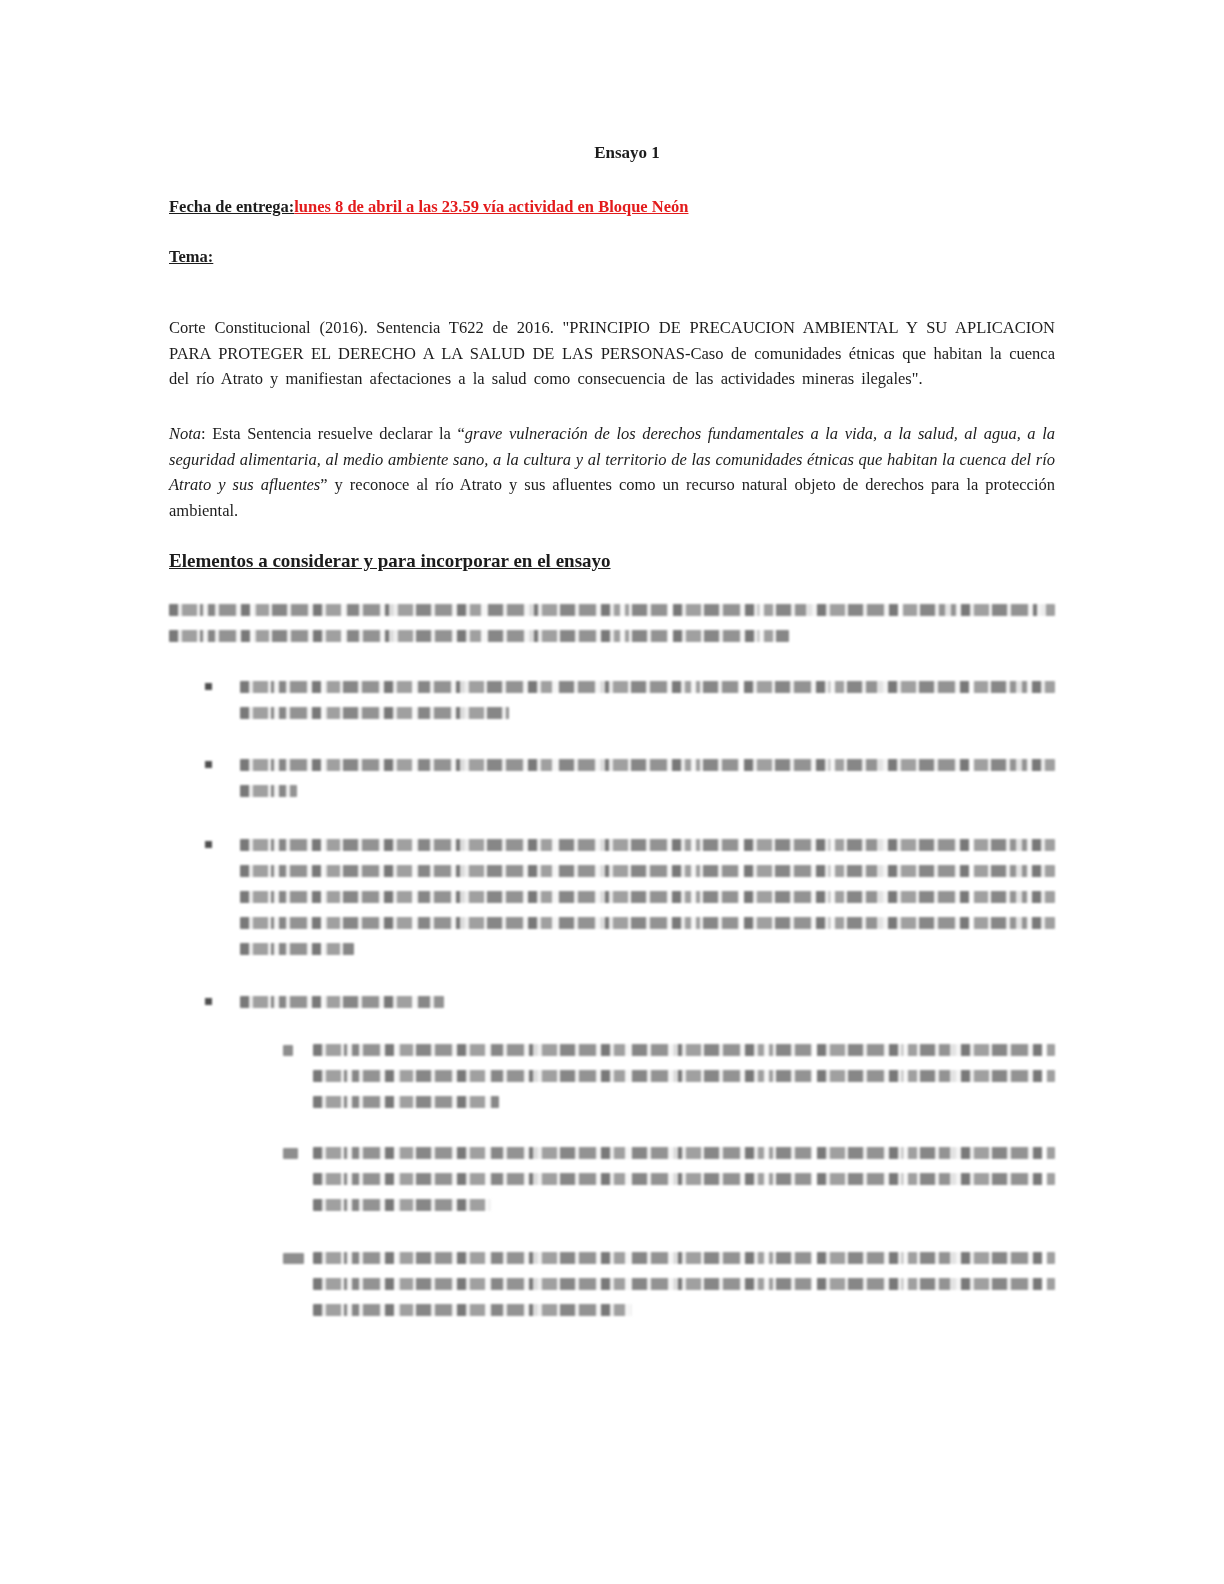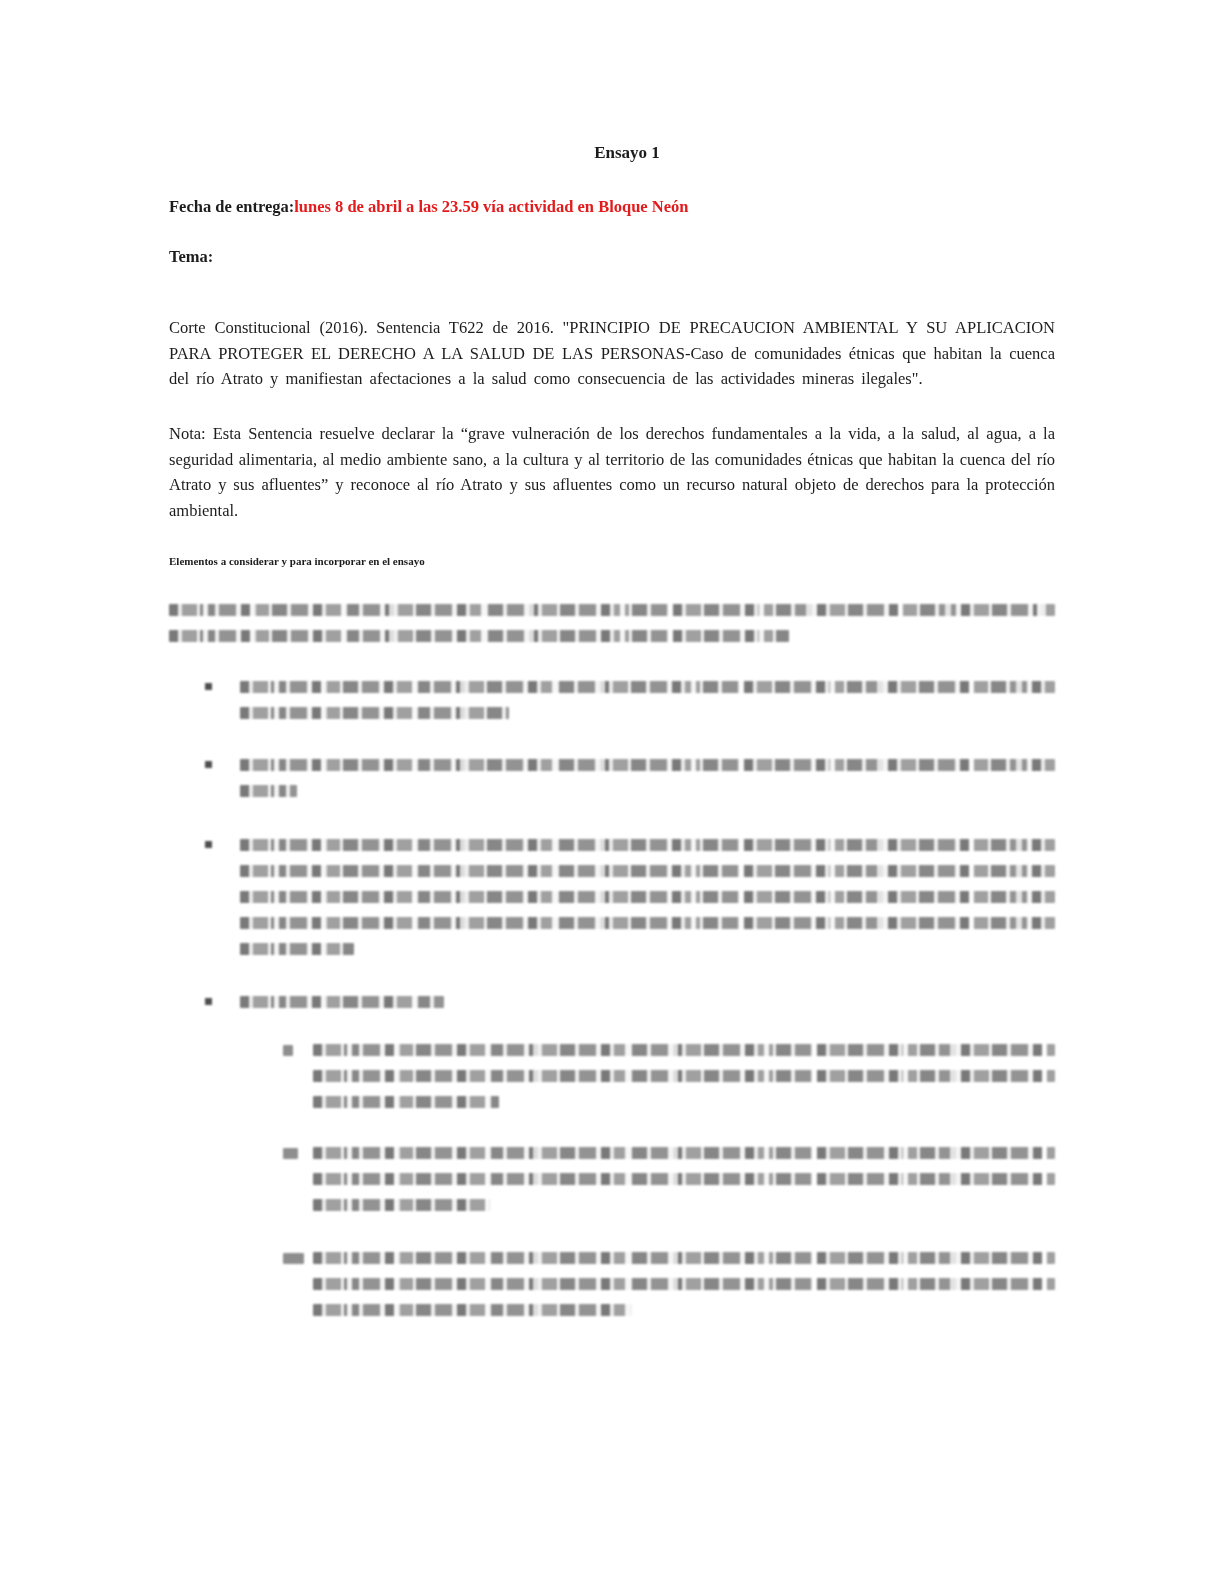--- a/index.html
+++ b/index.html
@@ -1,30 +1,30 @@
 <!DOCTYPE html>
 <html><head>
 <meta charset="utf-8">
 <style>
   html,body{margin:0;padding:0;background:#fff;}
   .page{
     position:relative;width:1224px;height:1584px;background:#ffffff;overflow:hidden;
     font-family:"Liberation Serif","DejaVu Serif",serif;color:#1c1c1c;
   }
   .content{position:absolute;left:169px;top:0;width:886px;height:100%;}
-  .bold{font-weight:bold;}
-  .italic{}
+  .bold{font-weight:bold;text-decoration:underline;}
+  .italic{font-style:italic;}
   .title{position:absolute;top:142px;left:15px;width:100%;text-align:center;font-weight:bold;font-size:17px;line-height:22px;}
   .fecha{position:absolute;top:196px;left:0;font-size:16.5px;font-weight:bold;line-height:22px;}
   .red{color:#e31b1c;}
   .tema{position:absolute;top:246px;left:0;font-size:16.5px;line-height:22px;}
   .para{position:absolute;left:0;width:886px;margin:0;font-size:16.5px;line-height:25.7px;text-align:justify;}
   .p1{top:291px;word-spacing:3px;margin-top:24px;}
   .nota{top:421px;word-spacing:0.5px;}
-  .heading{position:absolute;top:550px;left:0;font-size:11px;line-height:22px;}
+  .heading{position:absolute;top:550px;left:0;font-size:19px;line-height:22px;}
 
   
   .blur-block,.bullet-row,.sub-row{position:absolute;left:0;width:886px;}
   .blur-line{
     height:12px;margin-bottom:14px;border-radius:1px;opacity:.92;
     background-image:
       repeating-linear-gradient(90deg, rgba(255,255,255,0) 0 34px, rgba(255,255,255,.9) 34px 39px, rgba(255,255,255,0) 39px 81px, rgba(255,255,255,.75) 81px 87px, rgba(255,255,255,0) 87px 139px),
       repeating-linear-gradient(90deg, #6e6e6e 0 9px, #e9e9e9 9px 13px, #989898 13px 28px, #efefef 28px 31px, #7d7d7d 31px 46px, #ececec 46px 50px, #8a8a8a 50px 67px, #f3f3f3 67px 72px);
     filter:blur(1.15px);
   }

